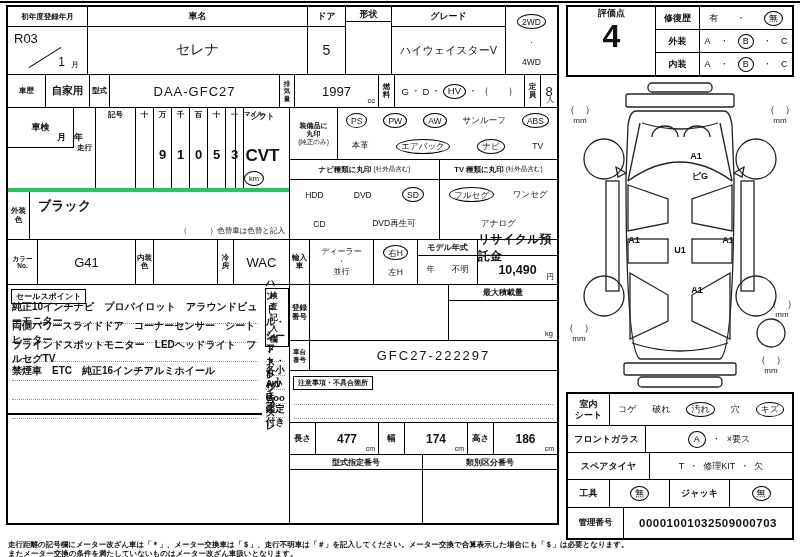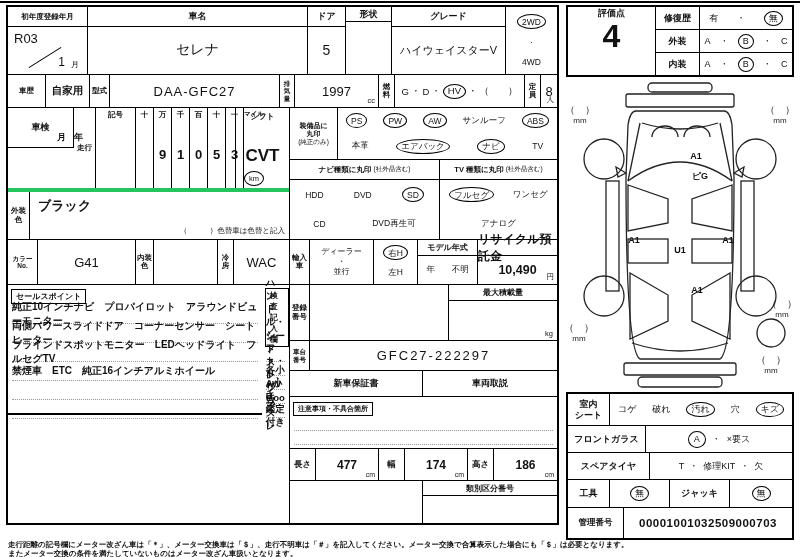--- a/index.html
+++ b/index.html
@@ -284,24 +284,20 @@
           <div class="hd bb" style="height:16px;font-size:8px">最大積載量</div>
           <div style="flex:1;position:relative">
             <span style="position:absolute;right:4px;bottom:2px;font-size:7.5px">kg</span>
           </div>
         </div>
       </div>
       <div class="row bb" style="height:30px">
         <div class="vlab br" style="width:20px;font-size:6.5px">車台番号</div>
         <div class="val" style="flex:1;font-size:13px;letter-spacing:2px">GFC27-222297</div>
       </div>
-      <div class="row bb" style="height:26px">
-        <div class="hd br" style="width:133px">新車保証書</div>
-        <div class="hd" style="flex:1">車両取説</div>
-      </div>
       <div class="bb" style="height:52px">
         <span class="chip" style="font-size:7px;margin-top:2px">注意事項・不具合箇所</span>
         <div style="padding:0 4px">
           <div class="dotted" style="height:14px"></div>
           <div class="dotted" style="height:14px"></div>
         </div>
       </div>
       <div class="row bb" style="height:32px">
         <div class="hd br" style="width:26px;font-size:8.5px">長さ</div>
         <div class="br" style="width:63px;position:relative">
@@ -314,20 +310,21 @@
             <span style="position:absolute;right:3px;bottom:2px;font-size:7px">cm</span>
           </div>
         <div class="hd br" style="width:26px;font-size:8.5px">高さ</div>
         <div style="flex:1;position:relative">
             <div class="val bold" style="height:100%;font-size:12px">186</div>
             <span style="position:absolute;right:3px;bottom:2px;font-size:7px">cm</span>
           </div>
       </div>
       <div class="row" style="flex:1">
         <div class="br" style="width:133px;display:flex;flex-direction:column">
+          <div class="hd bb" style="height:15px;font-size:8px">型式指定番号</div>
           <div style="flex:1"></div>
         </div>
         <div style="flex:1;display:flex;flex-direction:column">
           <div class="hd bb" style="height:15px;font-size:8px">類別区分番号</div>
           <div style="flex:1"></div>
         </div>
       </div>
     </div>
   </div>
 </div>

